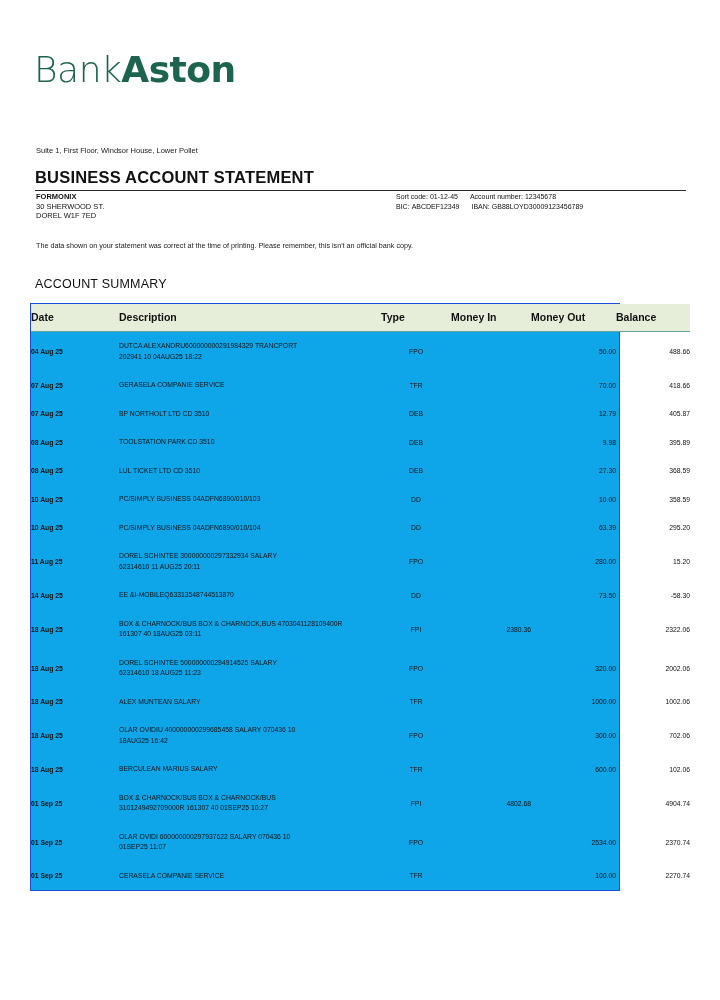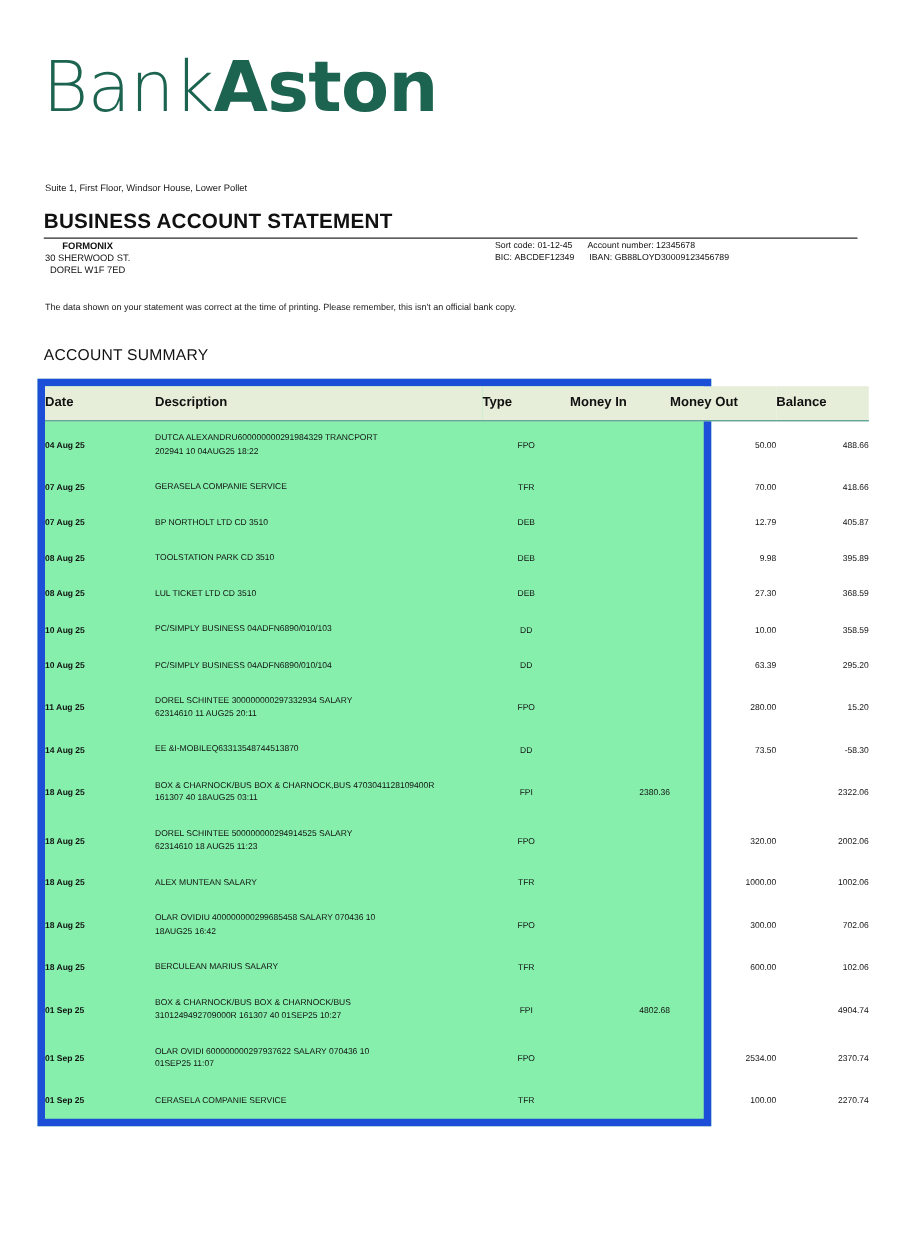--- a/index.html
+++ b/index.html
@@ -22,21 +22,21 @@
     left: 0; top: 0;
     width: 720px;
     height: 1000px;
   }
 
   
   .logo {
     position: absolute;
     left: 34px;
     top: 42px;
-    font-size: 56px;
+    font-size: 36px;
     line-height: 55px;
     color: #1d6450;
     letter-spacing: -0.5px;
     white-space: nowrap;
   }
   .logo .thin {
     font-weight: 300;
     font-family: "DejaVu Sans", sans-serif;
   }
   .logo .bold {
@@ -75,21 +75,20 @@
   }
 
   
   .customer {
     position: absolute;
     left: 36px;
     top: 192px;
     font-size: 7.5px;
     line-height: 9.6px;
     color: #111111;
-    text-align: center;
   }
   .customer .name {
     font-weight: bold;
   }
 
   
   .acct-details {
     position: absolute;
     left: 396px;
     top: 192px;
@@ -120,24 +119,24 @@
     font-weight: normal;
     letter-spacing: 0.2px;
     color: #111111;
   }
 
   
   .table-wrap {
     position: absolute;
     left: 30px;
     top: 303px;
-    width: 539px;
-    border: 6px solid #1d4ed8;
+    width: 590px;
+    border: 1px solid #1d4ed8;
     box-sizing: border-box;
-    background: #86efac;
+    background: #0ea5e9;
   }
   table.stmt {
     width: 100%;
     border-collapse: collapse;
     table-layout: fixed;
   }
   table.stmt thead th {
     background: #e6eed9;
     font-size: 10.5px;
     font-weight: bold;

